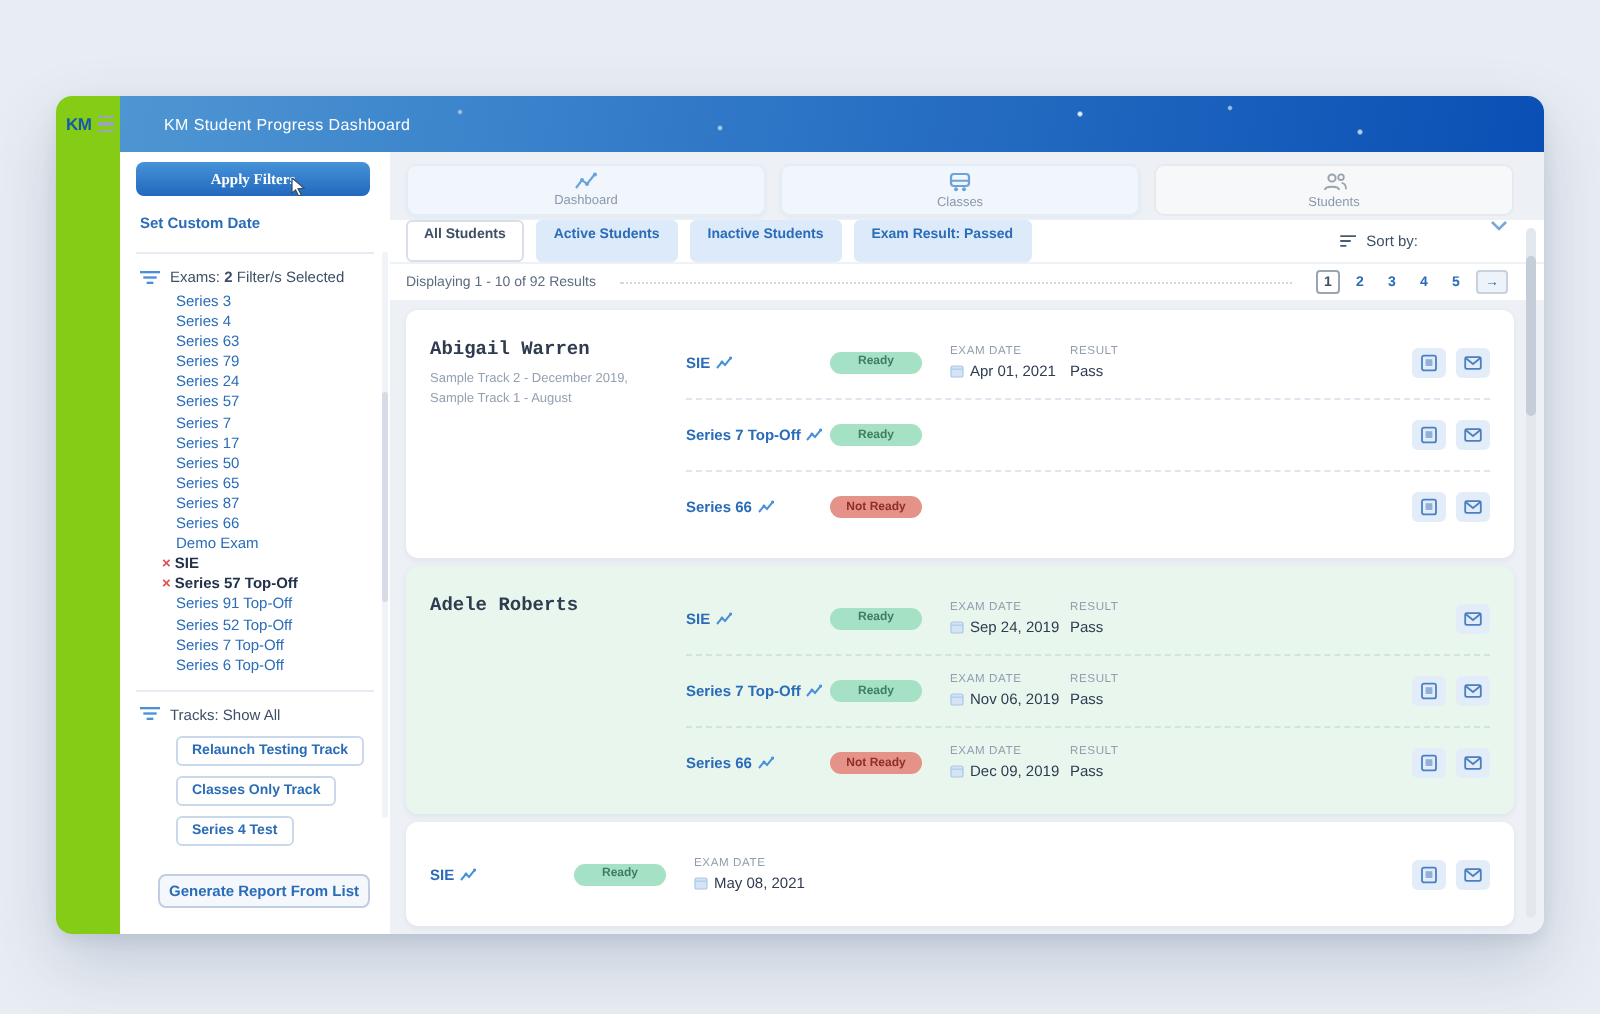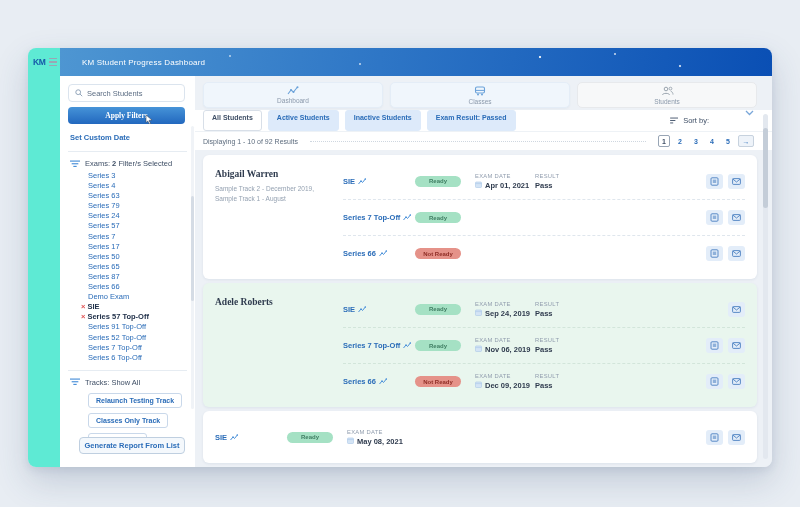--- a/index.html
+++ b/index.html
@@ -7,21 +7,21 @@
   body {
     font-family:"Liberation Sans", sans-serif;
     background:#e8edf3;
     position:relative; overflow:hidden;
     -webkit-font-smoothing:antialiased;
   }
   .window { position:absolute; left:28px; top:48px; width:744px; height:419px;
     border-radius:8px; box-shadow:0 14px 34px rgba(45,70,110,.20), 0 3px 8px rgba(45,70,110,.10); }
 
   
-  .rail { position:absolute; left:0; top:0; width:32px; height:100%; background:#5eead4;
+  .rail { position:absolute; left:0; top:0; width:32px; height:100%; background:#84cc16;
     border-radius:8px 0 0 8px; z-index:3; }
   .rail-top { display:flex; align-items:center; gap:3px; padding:9px 0 0 5px; }
   .km-logo { font-size:8.5px; font-weight:bold; color:#1659a9; letter-spacing:-.3px; }
   .hamburger { display:inline-flex; flex-direction:column; gap:2px; cursor:pointer; }
   .hamburger i { display:block; width:8px; height:1.2px; background:#9aa6b4; }
 
   
   .topbar { position:absolute; left:32px; top:0; width:712px; height:28px;
     background:
       radial-gradient(circle at 480px 9px, rgba(255,255,255,.85) 0 .8px, transparent 1.6px),
@@ -94,34 +94,34 @@
     background:transparent; border:1px solid transparent; font-family:"Liberation Sans", sans-serif; }
   .page-num.active { border:1px solid #98a5b5; color:#3f4f66; background:#fff; }
   .page-next { font-size:7px; color:#2a6cb8; min-width:16px; height:12px; display:flex; align-items:center;
     justify-content:center; border:1px solid #c7d2de; background:#eef3f9; border-radius:2px; cursor:pointer; }
 
   .cards { position:absolute; top:79px; left:8px; right:15px; display:flex; flex-direction:column; gap:4px; }
   .card { background:#ffffff; border-radius:6px; box-shadow:0 1px 3px rgba(40,60,100,.08);
     display:flex; padding:8px 12px; }
   .card.green { background:#e9f6ee; }
   .name-block { width:128px; flex:none; padding-top:6px; }
-  .student-name { font-family:Liberation Serif, serif; font-weight:bold; font-size:9.5px; color:#2f3b4e; }
+  .student-name { font-family:Liberation Mono, monospace; font-weight:bold; font-size:9.5px; color:#2f3b4e; }
   .student-tracks { margin-top:5px; font-size:6.5px; color:#94a1b1; line-height:1.55; padding-right:16px; }
   .exam-rows { flex:1; display:flex; flex-direction:column; }
   .exam-row { display:grid; grid-template-columns:72px 60px 60px 56px 1fr auto;
     align-items:center; min-height:36px; }
   .exam-row + .exam-row { border-top:1px dashed #dfe6ed; }
   .card.green .exam-row + .exam-row { border-top:1px dashed #d2e5da; }
   .exam-name { font-size:7.5px; font-weight:bold; color:#2a6cb8; display:flex; align-items:center; gap:3px; cursor:pointer; }
   .badge { display:inline-block; min-width:46px; padding:2.5px 7px; border-radius:8px;
     font-size:6px; font-weight:bold; text-align:center; justify-self:start; }
   .badge.ready { background:#a5e1c4; color:#3f7d62; }
   .badge.not-ready { background:#e59289; color:#8f2e26; }
   .cell-label { font-size:5.8px; color:#919dae; letter-spacing:.3px; }
-  .cell-value { margin-top:2px; font-size:7.5px; font-weight:bold; color:#2f3b4e; display:flex; gap:3px; }
+  .cell-value { margin-top:2px; font-size:7.5px; font-weight:normal; color:#2f3b4e; display:flex; align-items:center; gap:3px; }
   .actions { display:flex; gap:5px; justify-self:end; }
   .icon-btn { width:17px; height:15px; background:#e3edf9; border:none; border-radius:3px;
     display:flex; align-items:center; justify-content:center; cursor:pointer; }
   .main-scroll { position:absolute; right:4px; top:38px; bottom:8px; width:5px; background:#e3e8ef; border-radius:3px; }
   .main-thumb { position:absolute; top:14px; height:80px; width:5px; background:#c4cdd8; border-radius:3px; }
 </style>
 </head>
 <body>
 
 <div class="window">
@@ -135,27 +135,20 @@
           <i></i>
         </span>
     </div>
   </div>
 
   <div class="topbar">
     <span class="topbar-title">KM Student Progress Dashboard</span>
   </div>
 
   <div class="sidebar">
-    <div class="search-box">
-      <svg width="8" height="8" viewBox="0 0 10 10">
-        <circle cx="4" cy="4" r="3" fill="none" stroke="#8fa2b8" stroke-width="1.2"></circle>
-        <line x1="6.3" y1="6.3" x2="9" y2="9" stroke="#8fa2b8" stroke-width="1.2"></line>
-      </svg>
-      <input type="text" placeholder="Search Students" style="">
-    </div>
 
     <button class="apply-btn">
       <span>Apply Filters</span>
       <svg class="cursor-glyph" width="8" height="9" viewBox="0 0 8 9">
         <path d="M1 0 L7 5 L4 5.4 L5.6 8.4 L4.3 9 L2.8 6 L1 7.6 Z" fill="#ffffff" stroke="#3a4a60" stroke-width="0.6"></path>
       </svg>
     </button>
 
     <div class="custom-date">Set Custom Date</div>
 

